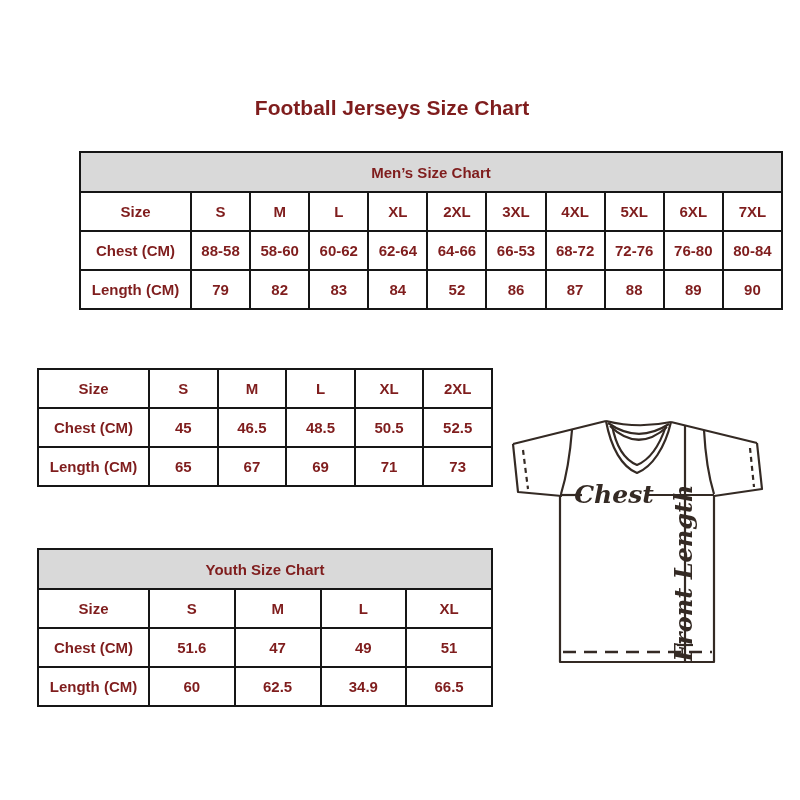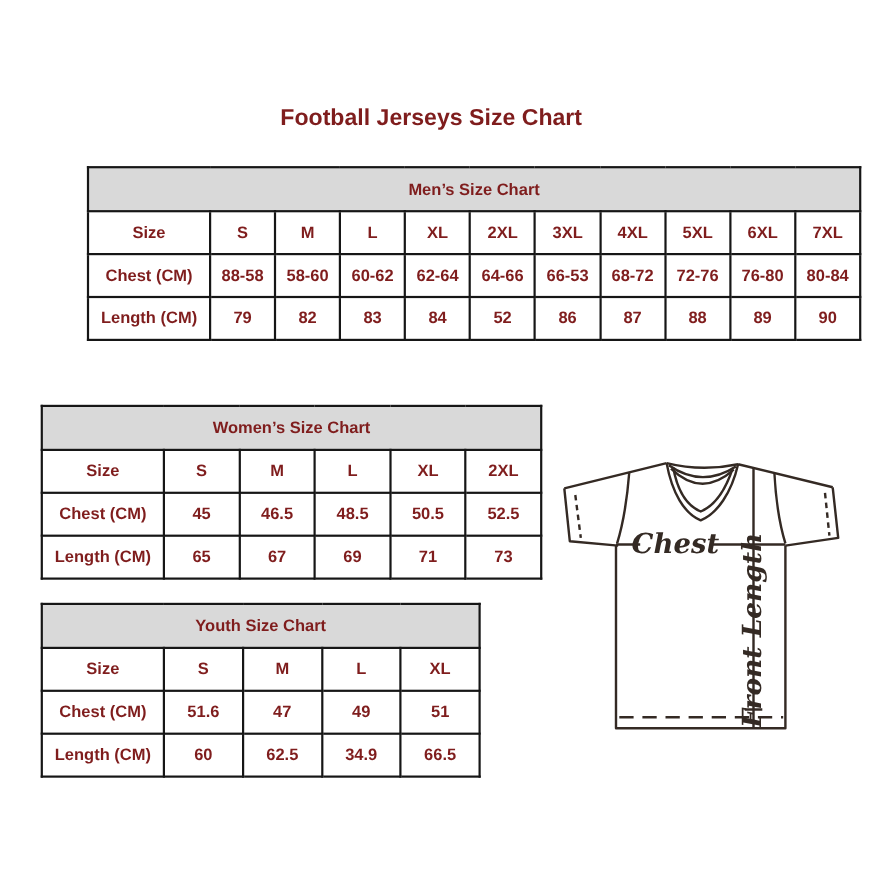--- a/index.html
+++ b/index.html
@@ -18,21 +18,21 @@
   table.size-table td{
     border:2px solid #161616;text-align:center;vertical-align:middle;
     font-weight:bold;font-size:15px;padding:0;overflow:hidden;white-space:nowrap;
   }
   table.size-table td.hdr{
     background:var(--header-bg,#d9d9d9);height:38px;
   }
   table.size-table tr{height:39px;}
   #men-table{left:37px;top:151px;width:704px;margin-left:42px;}
   #women-table{left:37px;top:368px;width:456px;}
-  #youth-table{left:37px;top:548px;width:400px;border-radius:22px;}
+  #youth-table{left:37px;top:548px;width:456px;border-radius:22px;}
   #jersey-diagram{position:absolute;left:498px;top:406px;}
   .diagram-label{
     font-family:"DejaVu Serif","Liberation Serif",serif;
     font-style:italic;font-weight:bold;
   }
 </style>
 </head>
 <body>
 
 <div id="page">
@@ -103,23 +103,20 @@
     <colgroup>
       <col style="width:111px">
       <col>
         <col>
         <col>
         <col>
         <col>
     </colgroup>
   <tbody>
         <tr>
-          <td class="hdr" colspan="6">Women’s Size Chart</td>
-        </tr>
-        <tr>
           <td>Size</td>
           <td>S</td>
           <td>M</td>
           <td>L</td>
           <td>XL</td>
           <td>2XL</td>
         </tr>
         <tr>
           <td>Chest (CM)</td>
           <td>45</td>

